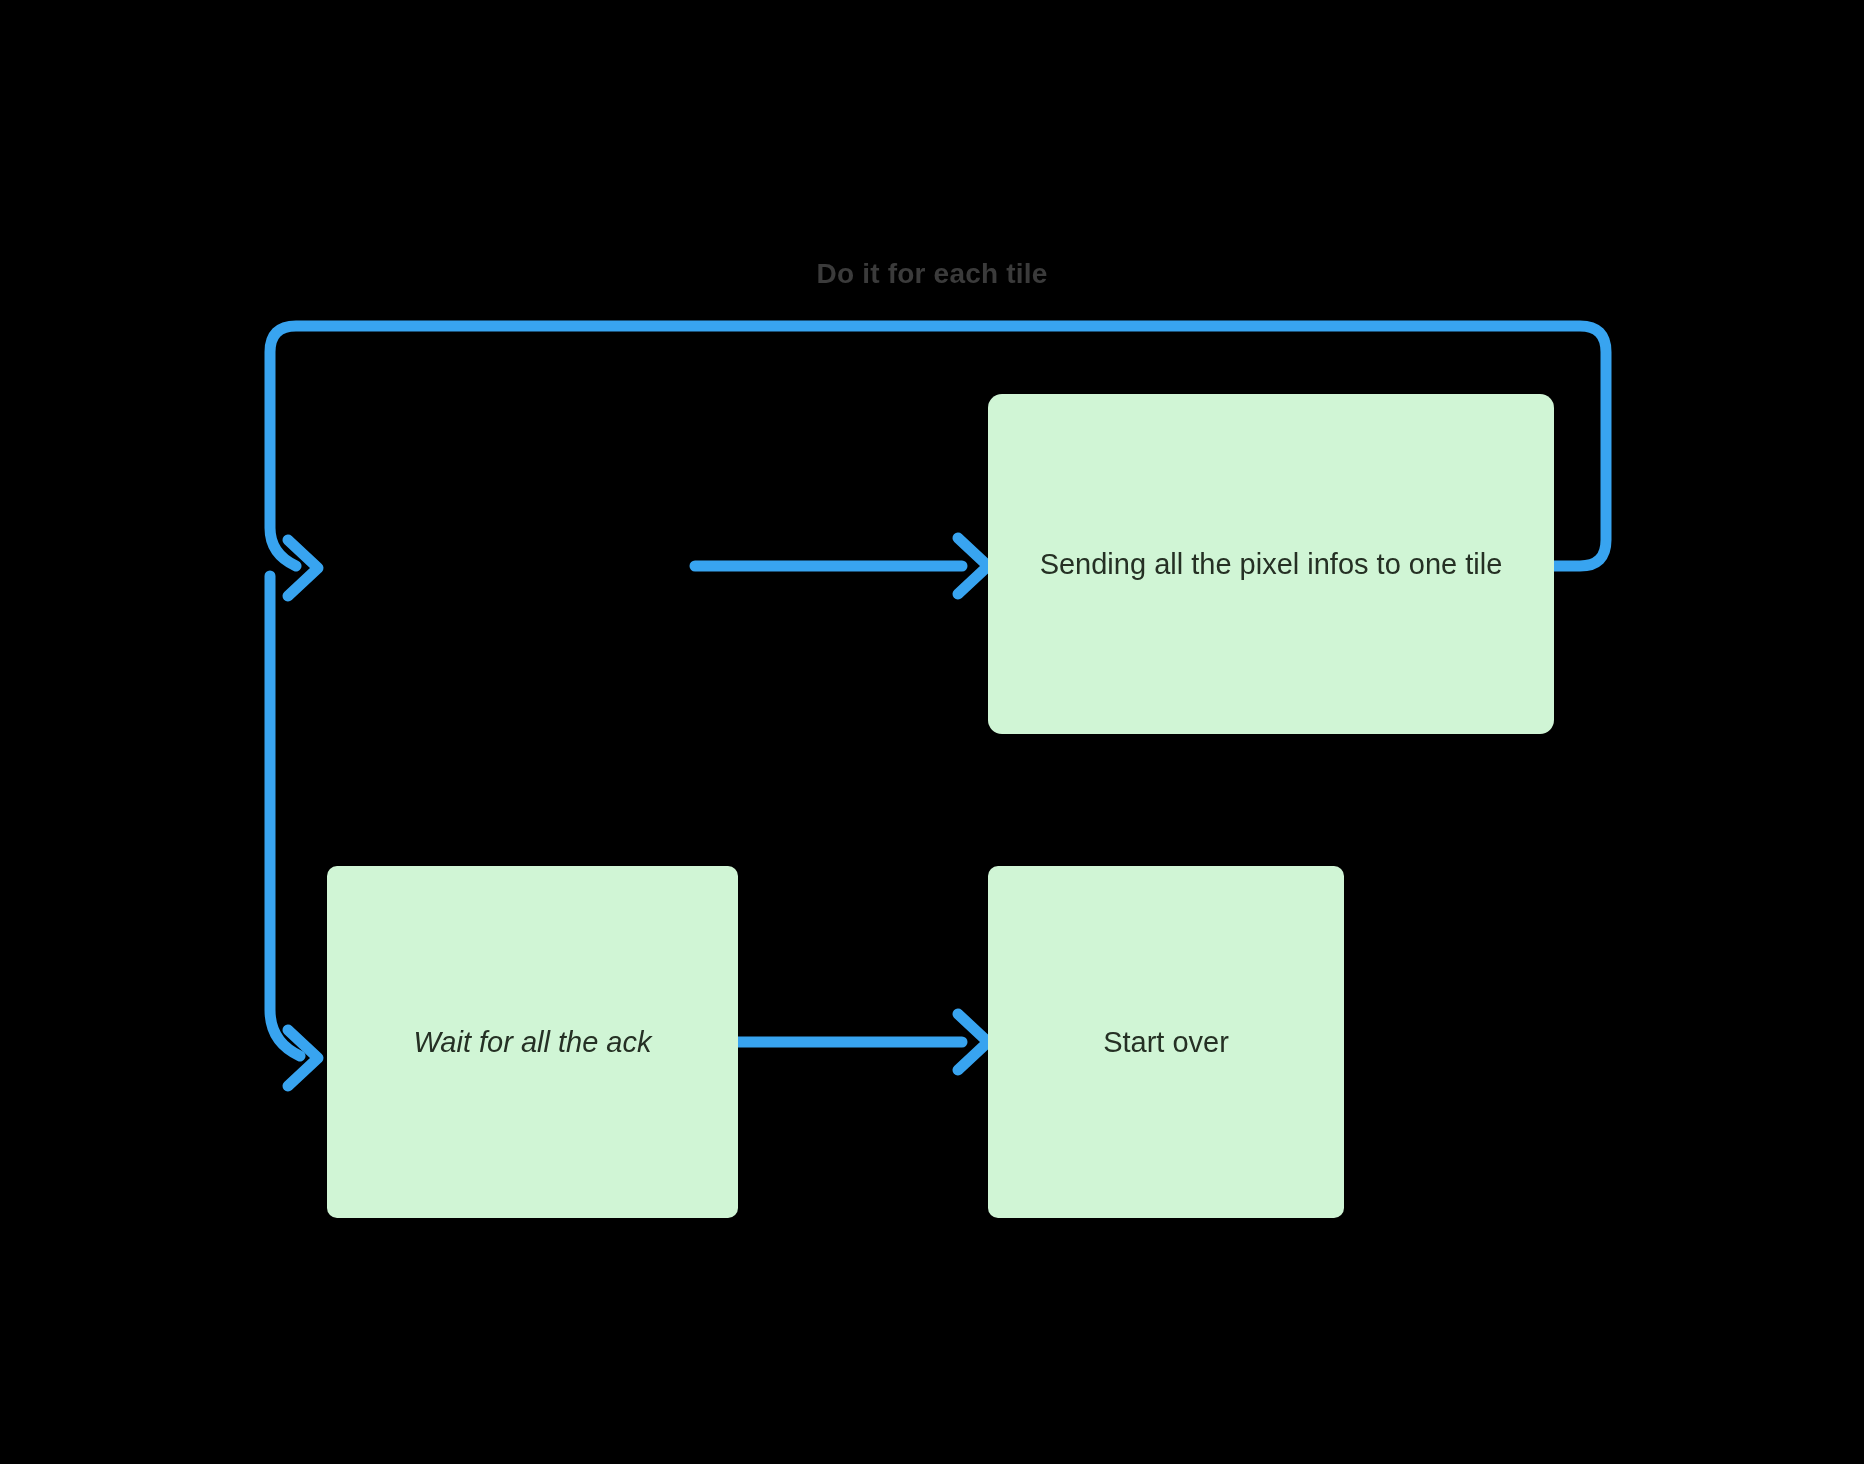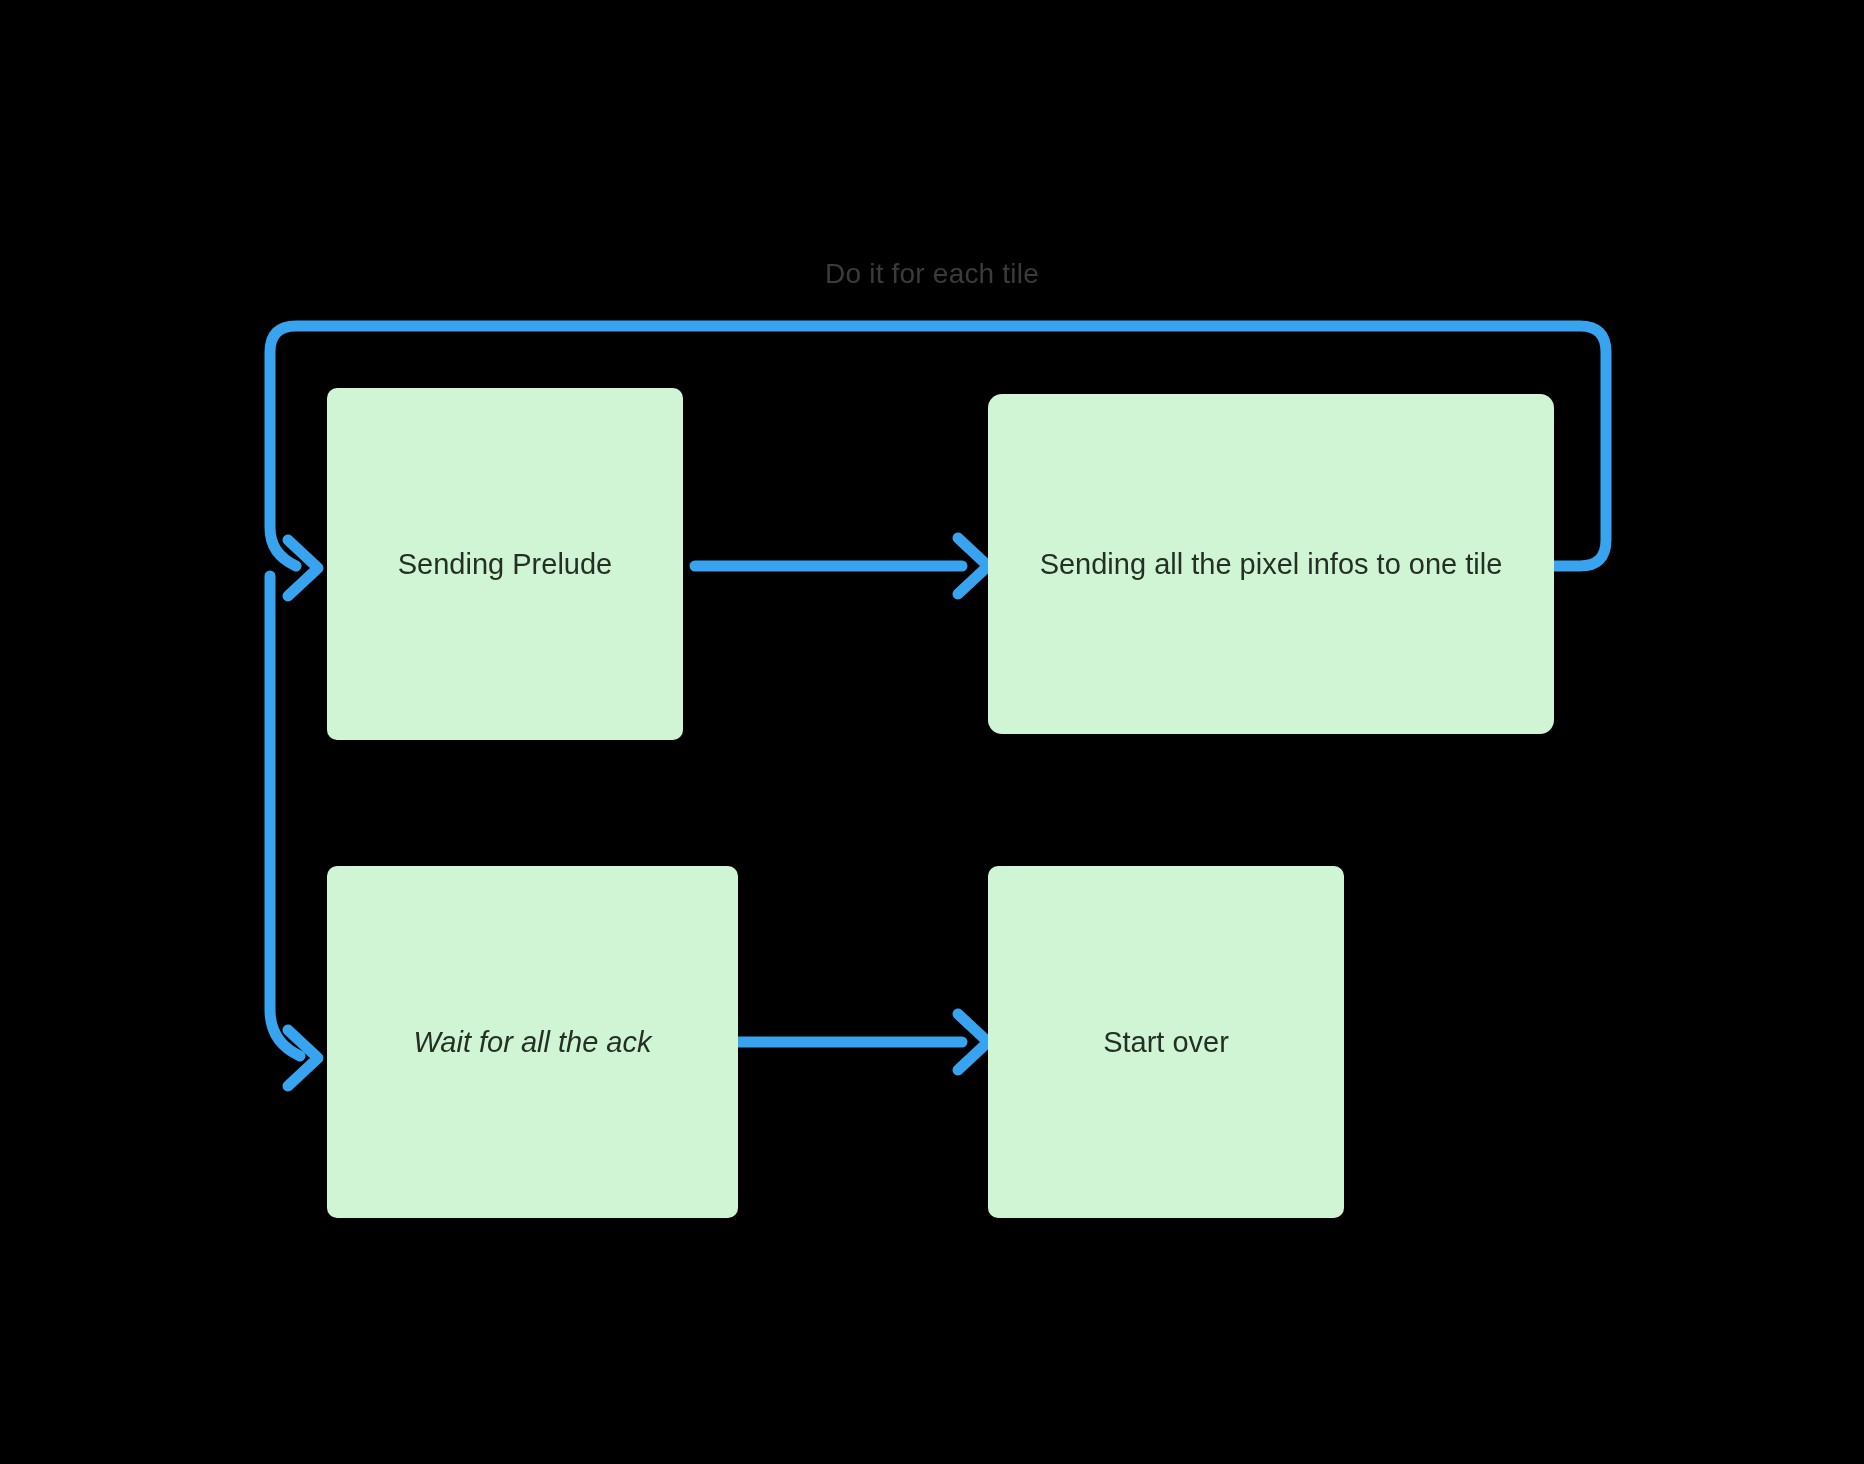--- a/index.html
+++ b/index.html
@@ -28,21 +28,21 @@
     pointer-events: none;
   }
   .loop-title {
     position: absolute;
     left: 0;
     top: 258px;
     width: 1864px;
     text-align: center;
     color: #3b3b3b;
     font-size: 28px;
-    font-weight: normal;
+    font-weight: bold;
     font-family: "Liberation Sans", sans-serif;
     letter-spacing: 0.2px;
   }
   .node {
     position: absolute;
     box-sizing: border-box;
     background: #d0f5d5;
     border-radius: 10px;
     display: flex;
     align-items: center;
@@ -92,23 +92,20 @@
       <polyline points="288,1030 318,1058 288,1086"></polyline>
 
       <line x1="695" y1="566" x2="962" y2="566"></line>
       <polyline points="958,538 988,566 958,594"></polyline>
 
       <line x1="695" y1="1042" x2="962" y2="1042"></line>
       <polyline points="958,1014 988,1042 958,1070"></polyline>
     </g>
   </svg>
 
-  <div class="node" id="node-prelude">
-    <span class="node-label">Sending Prelude</span>
-  </div>
 
   <div class="node" id="node-pixelinfo">
     <span class="node-label">Sending all the pixel infos to one tile</span>
   </div>
 
   <div class="node" id="node-waitack">
     <span class="node-label">Wait for all the ack</span>
   </div>
 
   <div class="node" id="node-startover">

